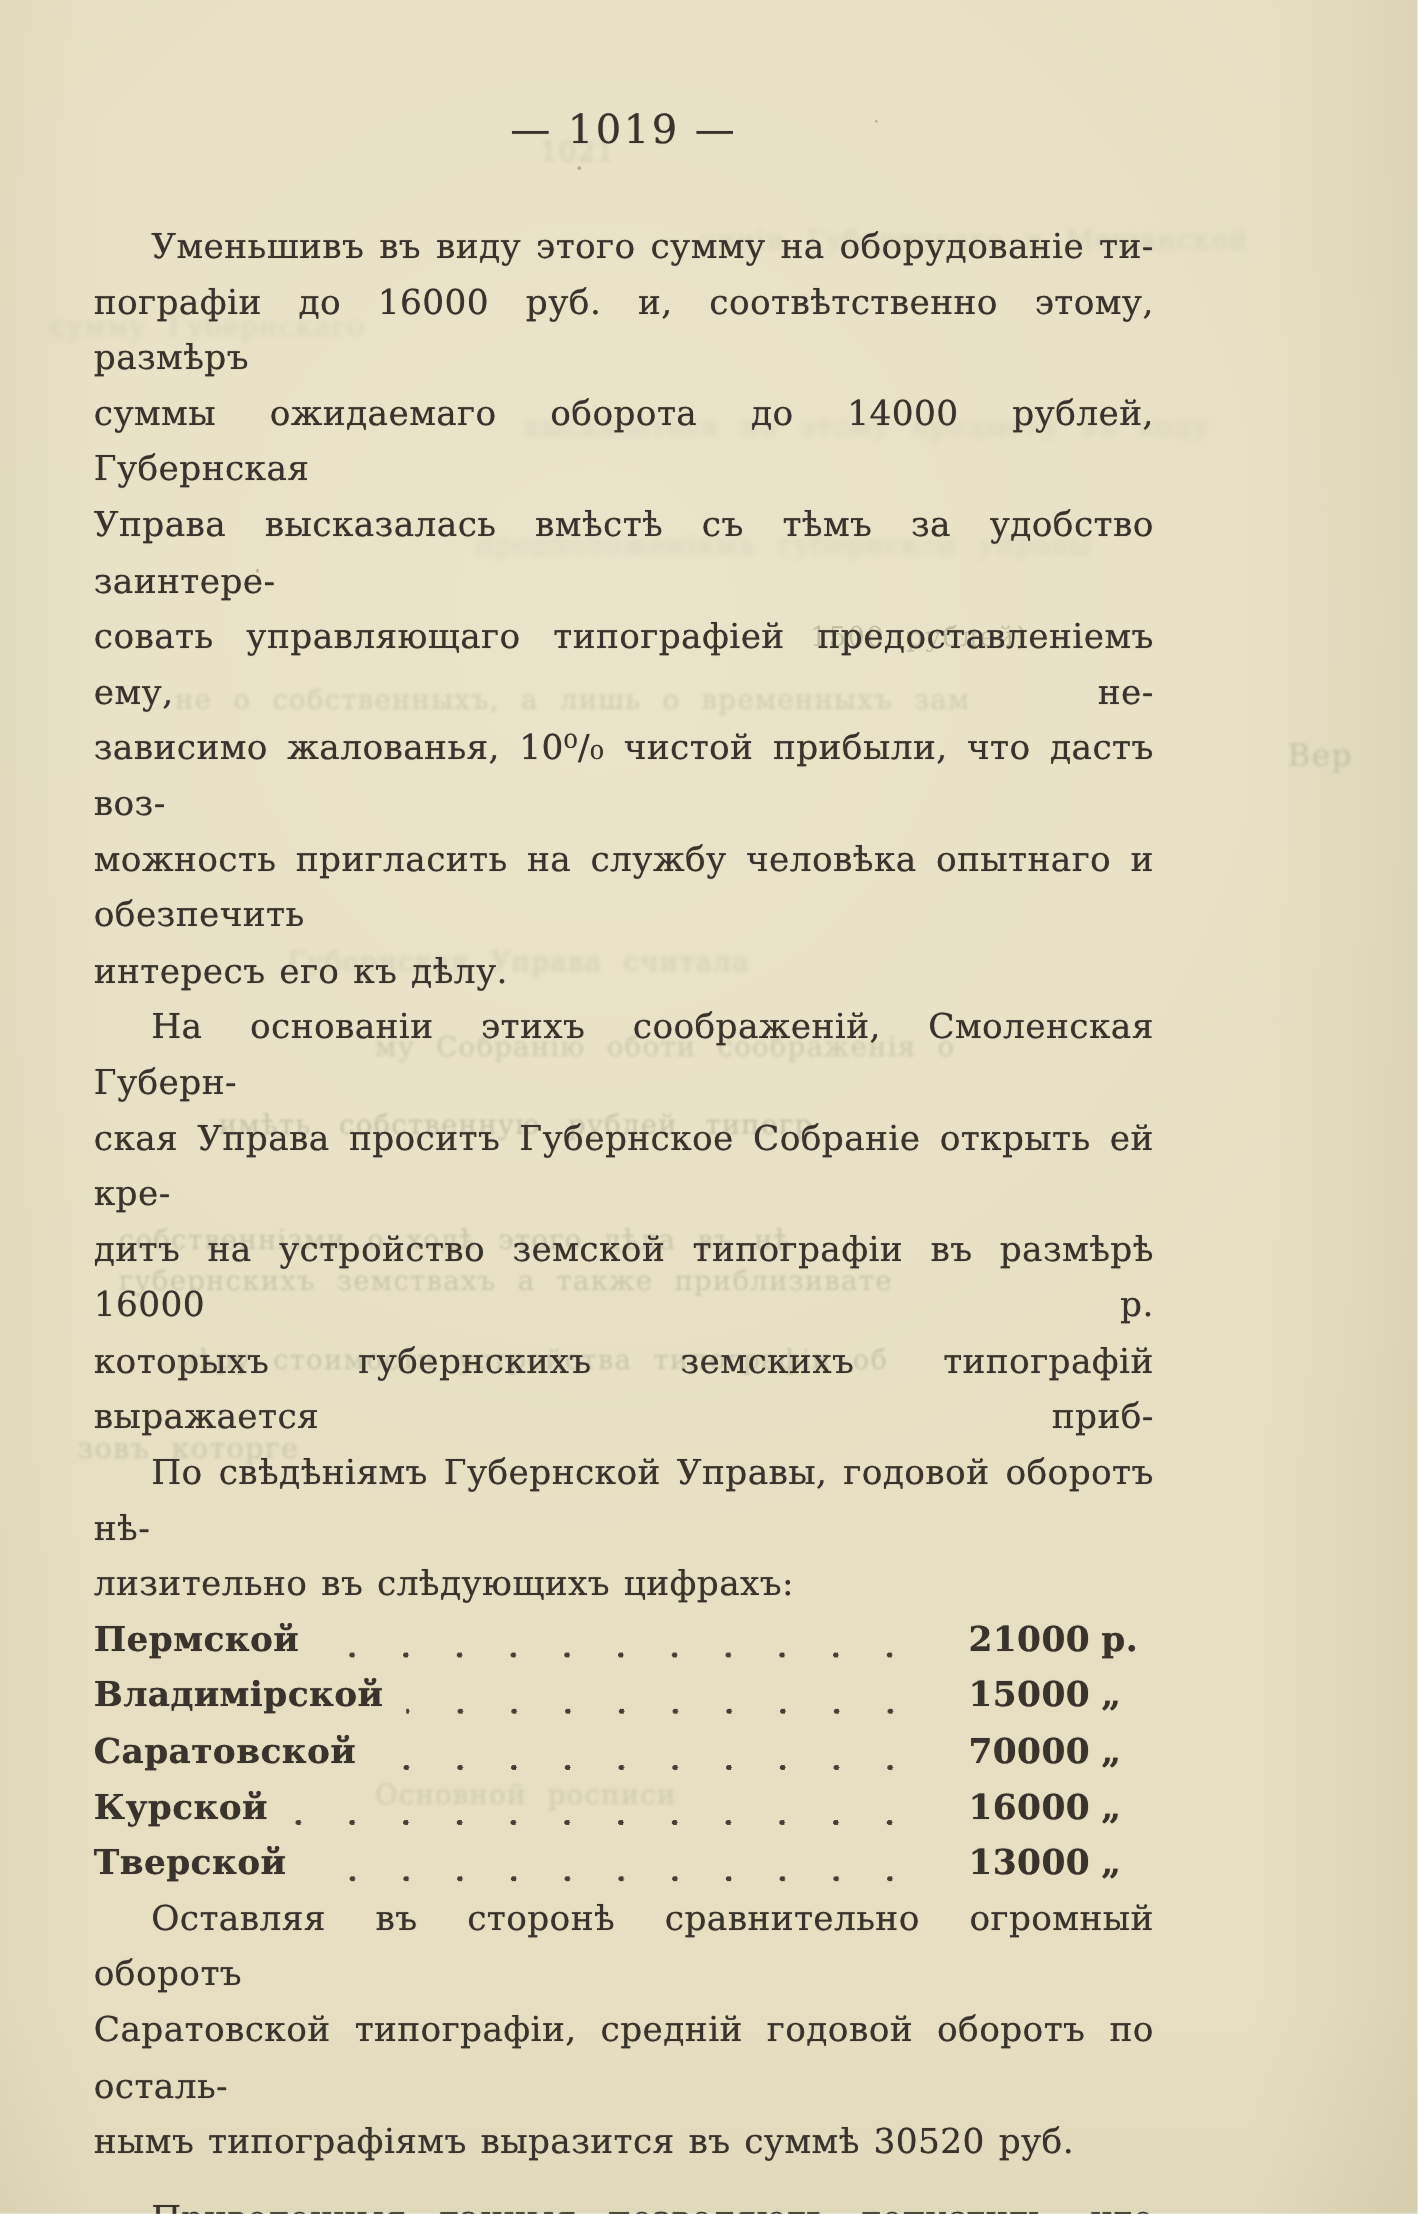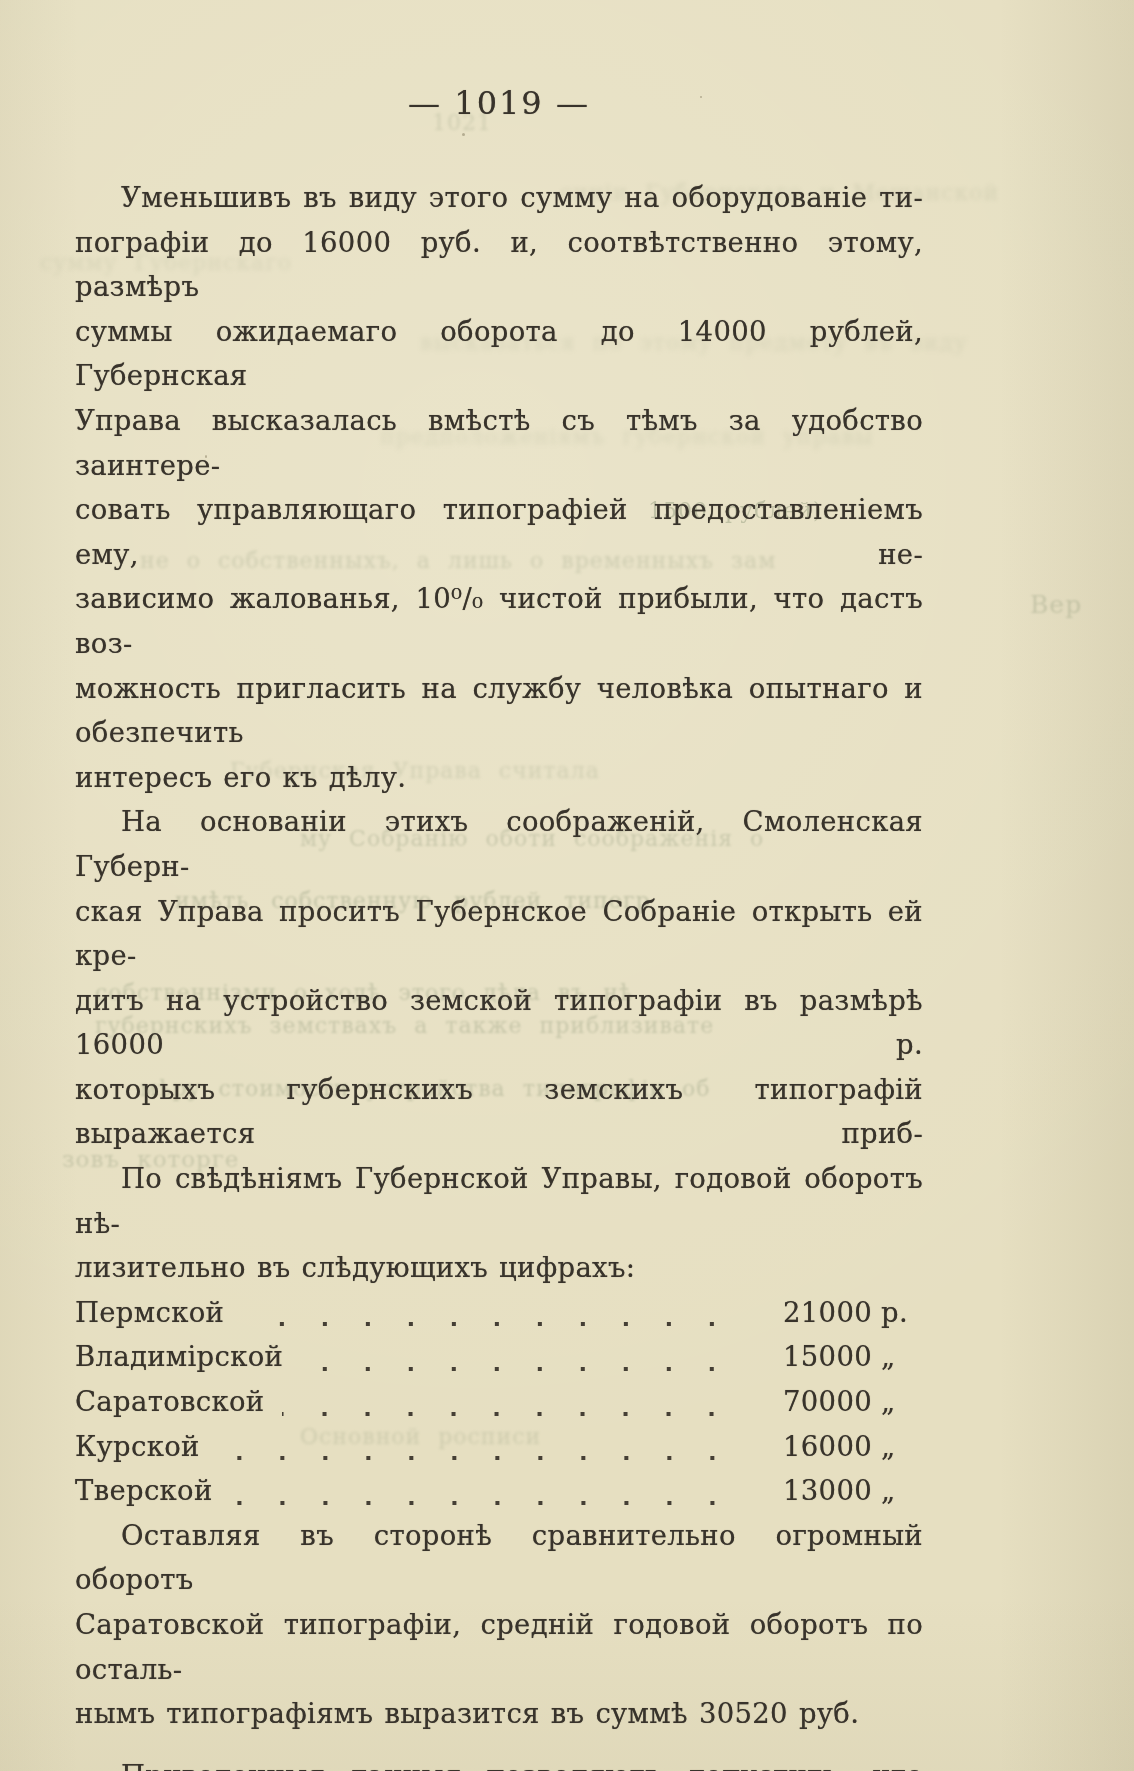--- a/index.html
+++ b/index.html
@@ -23,21 +23,21 @@
   .body-text{
     position:absolute;top:175px;left:75px;width:848px;z-index:2;
     font-size:27.5px;line-height:44.6px;letter-spacing:0.3px;word-spacing:2px;
   }
   .paragraph{margin:0;}
   .paragraph.gap-before{margin-top:17px;}
   .tl{text-align:justify;text-align-last:justify;}
   .tl.first{text-indent:46px;}
   .tl.end{text-align-last:left;}
   .figures-list{margin:0;}
-  .figure-row{display:flex;align-items:flex-start;height:44.6px;}
+  .figure-row{display:flex;align-items:flex-start;height:44.6px;font-weight:bold;}
   .figure-name{flex:0 0 auto;}
   .leader-dots{
     flex:1 1 auto;height:10px;margin:0 12px 5px 18px;align-self:flex-end;
     background-image:radial-gradient(circle 2.3px at 3px 50%, #453f35 94%, rgba(0,0,0,0) 97%);
     background-size:43px 10px;background-repeat:repeat-x;background-position:right center;
   }
   .figure-value{flex:0 0 108px;text-align:right;}
   .figure-unit{flex:0 0 42px;text-align:left;padding-left:9px;}
   .bleed-through-layer{position:absolute;inset:0;z-index:1;pointer-events:none;}
   .ghost-text{

